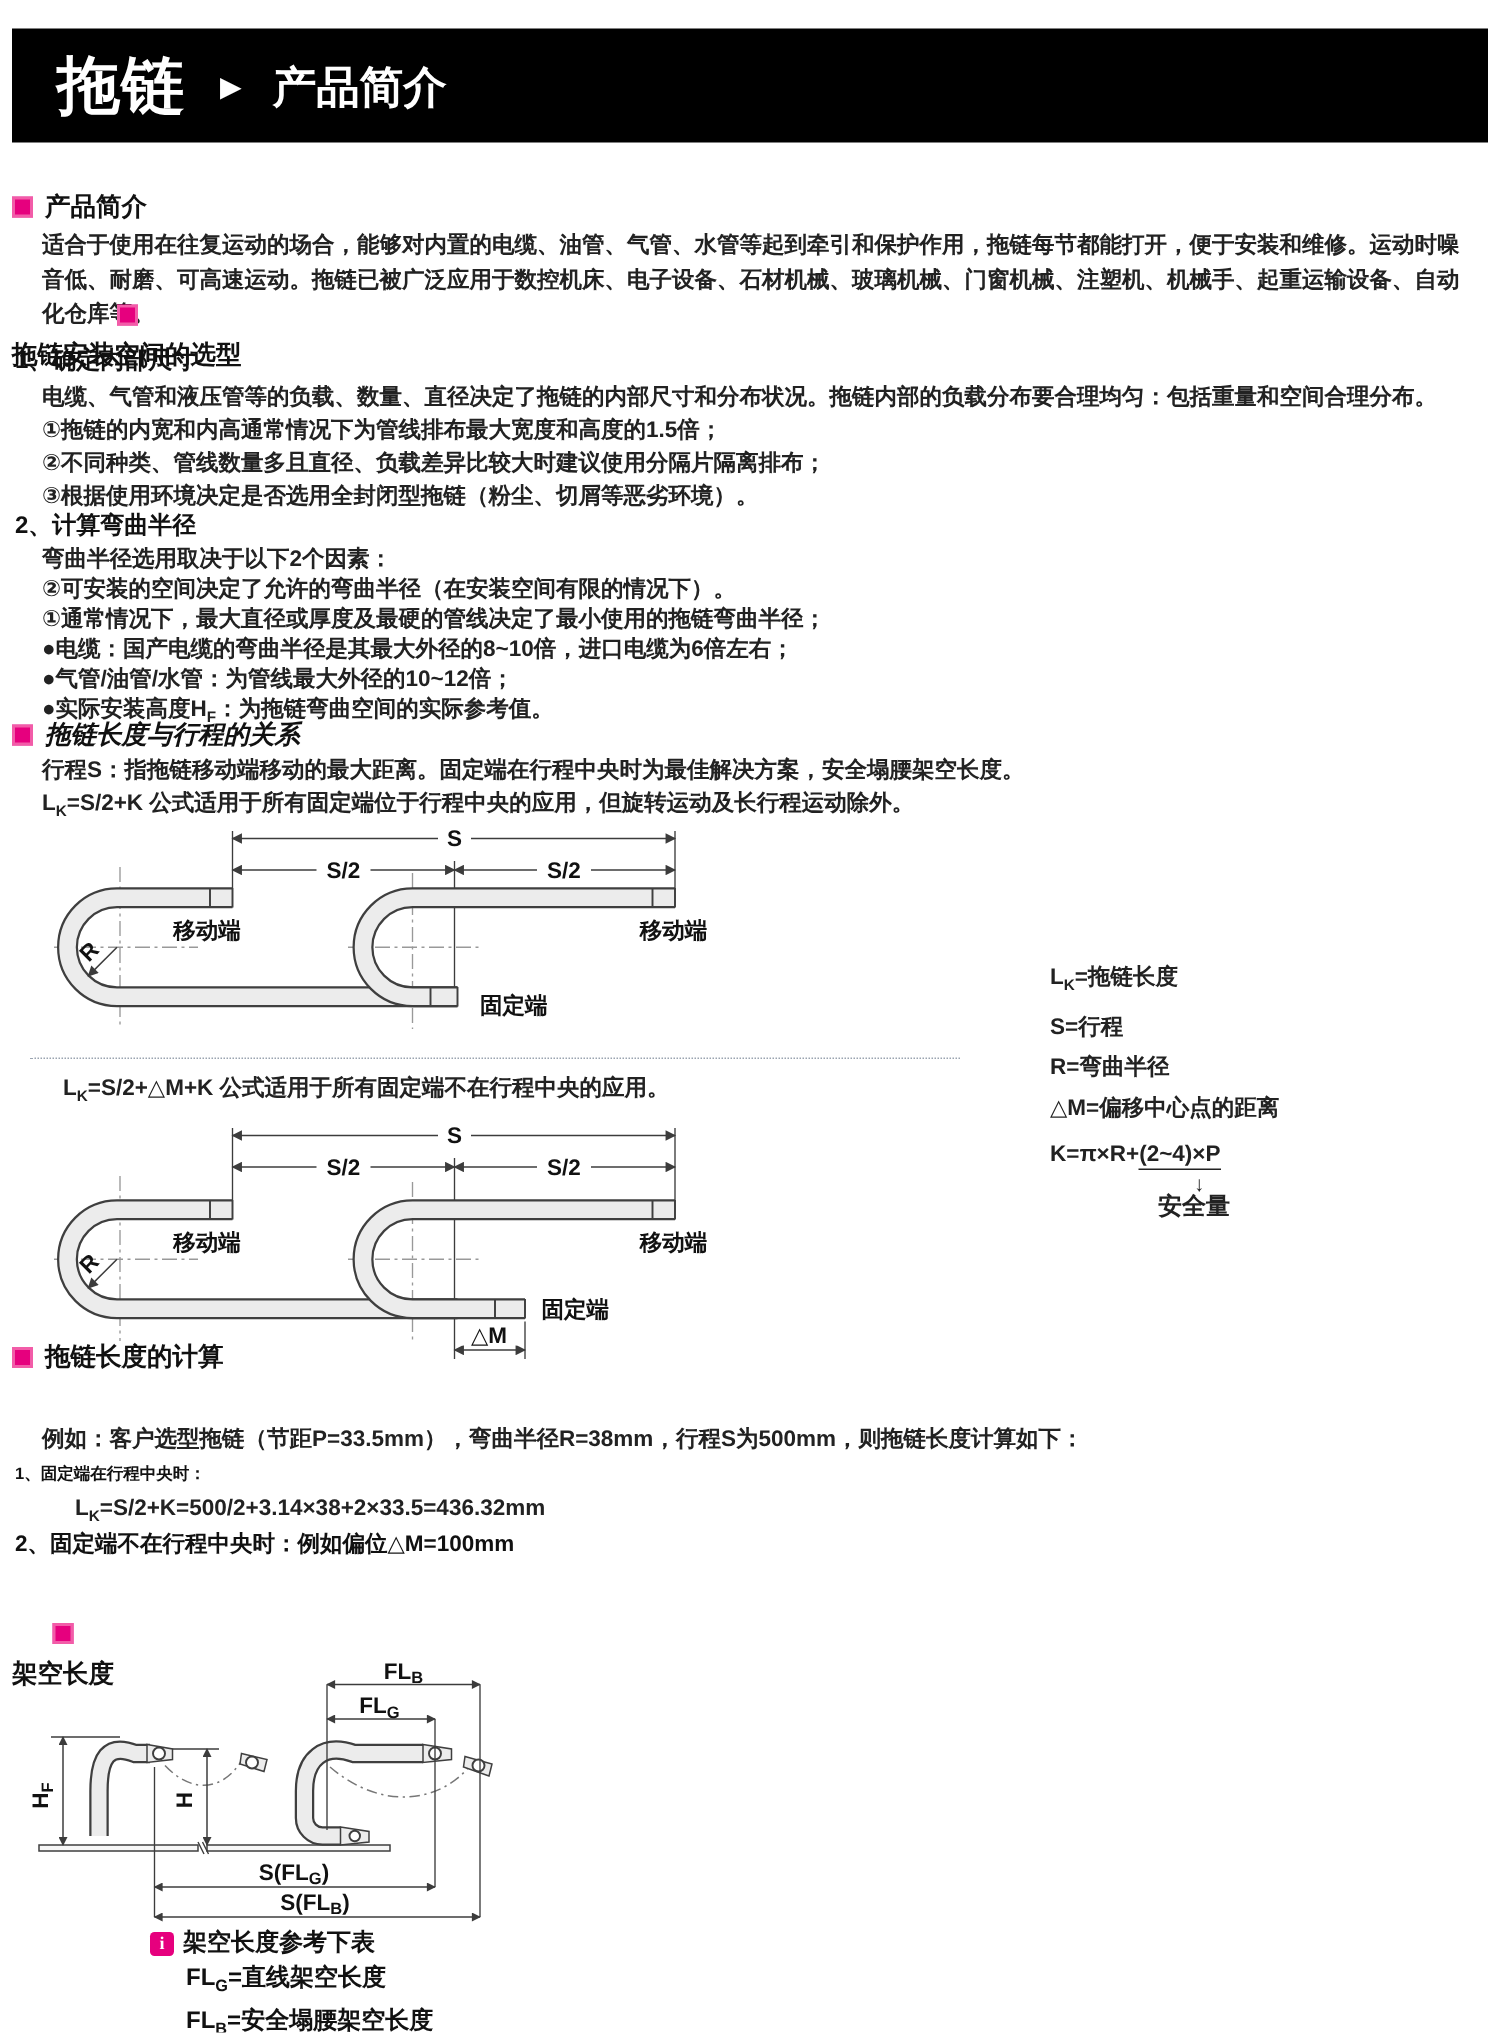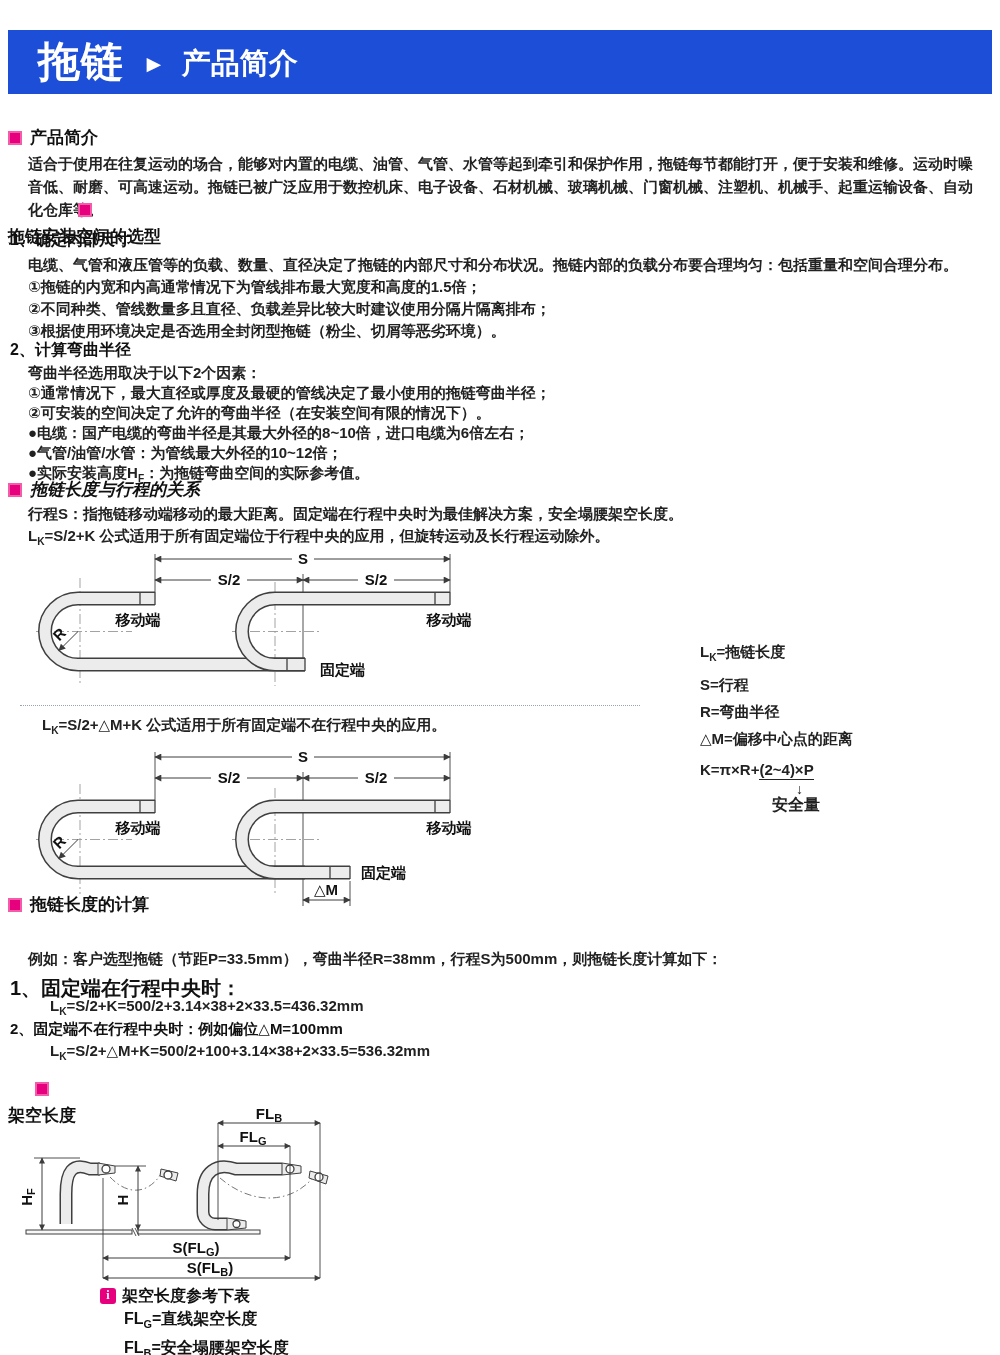--- a/index.html
+++ b/index.html
@@ -1,20 +1,20 @@
 <!DOCTYPE html>
 <html><head>
 <meta charset="utf-8">
 <style>
   html,body{margin:0;padding:0;}
   body{font-family:"Liberation Sans","DejaVu Sans",sans-serif;background:#ffffff;color:#1c1c1c;}
   .page{position:relative;width:1000px;height:1355px;background:#fff;overflow:hidden;}
   .abs{position:absolute;}
   
-  .hdr{position:absolute;left:8px;top:30px;width:984px;height:64px;background:#1d4ed8;display:flex;align-items:center;padding-left:30px;box-sizing:border-box;color:#fff;}
+  .hdr{position:absolute;left:8px;top:19px;width:984px;height:76px;background:#000000;display:flex;align-items:center;padding-left:30px;box-sizing:border-box;color:#fff;}
   .hdr-title{font-size:42px;font-weight:700;letter-spacing:1px;}
   .hdr-arrow{font-size:24px;margin:4px 16px 0 18px;}
   .hdr-sub{font-size:29px;font-weight:700;margin-top:4px;}
   
   .sec-head{position:absolute;display:flex;align-items:center;gap:8px;font-size:17px;font-weight:700;color:#111;}
   .bullet{width:14px;height:14px;background:#e6007e;box-shadow:inset 0 0 0 2px #f25ca8;flex:0 0 auto;}
   .sub-title{position:absolute;font-size:16px;font-weight:700;color:#111;}
   .txt{position:absolute;font-size:15px;font-weight:700;color:#222;}
   .txt .ln{white-space:nowrap;}
   sub{font-size:68%;}
@@ -69,22 +69,22 @@
   <div class="sub-title" style="left:10px;top:230px;">1、确定内部尺寸</div>
   <div class="txt" style="left:28px;top:254px;line-height:22px;">
     <div class="ln">电缆、气管和液压管等的负载、数量、直径决定了拖链的内部尺寸和分布状况。拖链内部的负载分布要合理均匀：包括重量和空间合理分布。</div>
     <div class="ln">①拖链的内宽和内高通常情况下为管线排布最大宽度和高度的1.5倍；</div>
     <div class="ln">②不同种类、管线数量多且直径、负载差异比较大时建议使用分隔片隔离排布；</div>
     <div class="ln">③根据使用环境决定是否选用全封闭型拖链（粉尘、切屑等恶劣环境）。</div>
   </div>
   <div class="sub-title" style="left:10px;top:340px;">2、计算弯曲半径</div>
   <div class="txt" style="left:28px;top:363px;line-height:20px;">
     <div class="ln">弯曲半径选用取决于以下2个因素：</div>
+    <div class="ln">②可安装的空间决定了允许的弯曲半径（在安装空间有限的情况下）。</div>
     <div class="ln">①通常情况下，最大直径或厚度及最硬的管线决定了最小使用的拖链弯曲半径；</div>
-    <div class="ln">②可安装的空间决定了允许的弯曲半径（在安装空间有限的情况下）。</div>
     <div class="ln">●电缆：国产电缆的弯曲半径是其最大外径的8~10倍，进口电缆为6倍左右；</div>
     <div class="ln">●气管/油管/水管：为管线最大外径的10~12倍；</div>
     <div class="ln">●实际安装高度H<sub>F</sub>：为拖链弯曲空间的实际参考值。</div>
   </div>
 
   <div class="sec-head" style="left:8px;top:478px;font-style:italic;">
     <span class="bullet"></span>
     <span>拖链长度与行程的关系</span>
   </div>
   <div class="txt" style="left:28px;top:503px;line-height:22px;">
@@ -215,24 +215,23 @@
       <text class="lbl" x="429" y="89" text-anchor="middle">移动端</text>
       <text class="lbl" x="341" y="134" text-anchor="start">固定端</text>
     </svg>
   </div>
 
   <div class="sec-head" style="left:8px;top:893px;justify-content:space-between;">
     <span class="bullet"></span>
     <span>拖链长度的计算</span>
   </div>
   <div class="txt" style="left:28px;top:950px;">例如：客户选型拖链（节距P=33.5mm），弯曲半径R=38mm，行程S为500mm，则拖链长度计算如下：</div>
-  <div class="sub-title" style="left:10px;top:975px;font-size:20px;">1、固定端在行程中央时：</div>
+  <div class="sub-title" style="left:10px;top:975px;font-size:11px;">1、固定端在行程中央时：</div>
   <div class="txt" style="left:50px;top:997px;">L<sub>K</sub>=S/2+K=500/2+3.14×38+2×33.5=436.32mm</div>
   <div class="sub-title" style="left:10px;top:1020px;font-size:15px;">2、固定端不在行程中央时：例如偏位△M=100mm</div>
-  <div class="txt" style="left:50px;top:1042px;">L<sub>K</sub>=S/2+△M+K=500/2+100+3.14×38+2×33.5=536.32mm</div>
 
   <div class="sec-head" style="left:8px;top:1082px;flex-direction:column;">
     <span class="bullet"></span>
     <span>架空长度</span>
   </div>
 
   <svg style="left:20px;top:1100px;" width="420" height="190" viewBox="0 0 420 190">
     <defs>
       <marker id="a3" viewBox="0 0 10 10" refX="9" refY="5" markerWidth="8" markerHeight="6" orient="auto-start-reverse">
           <path d="M0,0L10,5L0,10z" fill="#3c3c3c"></path>

